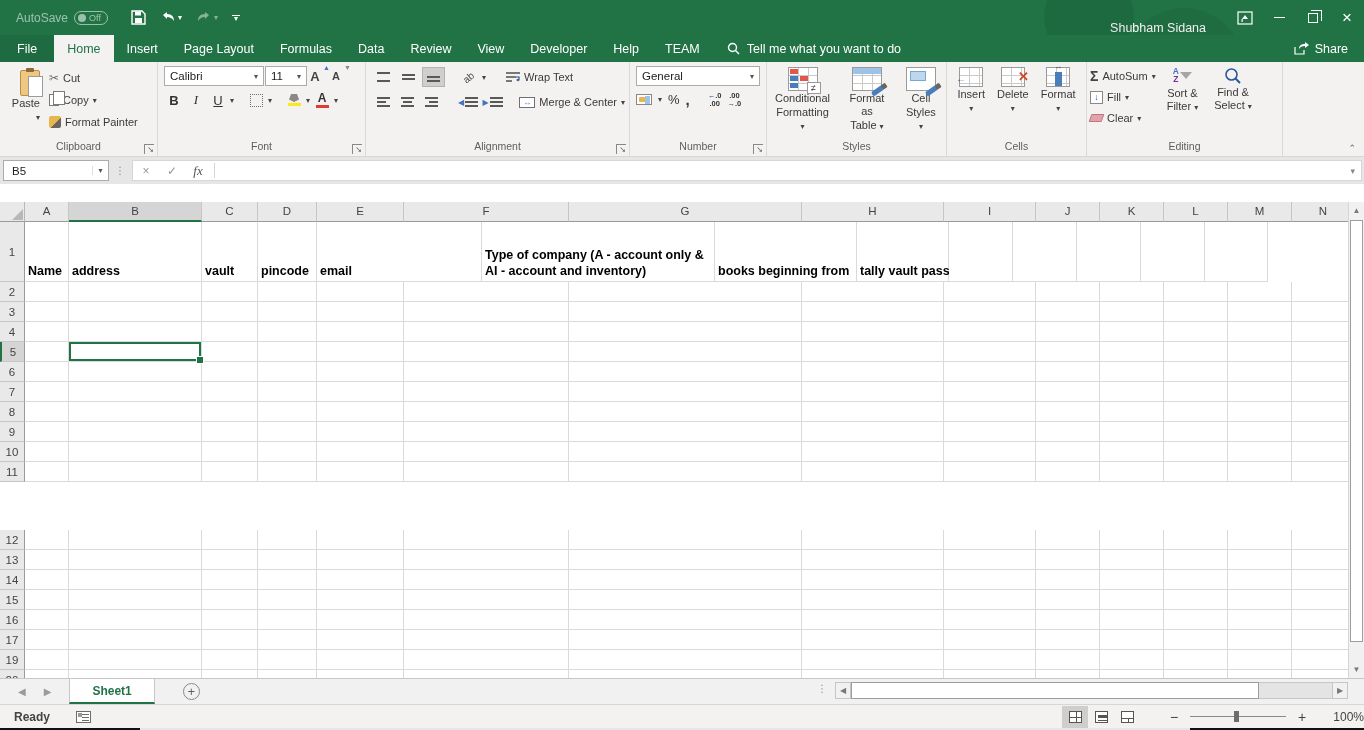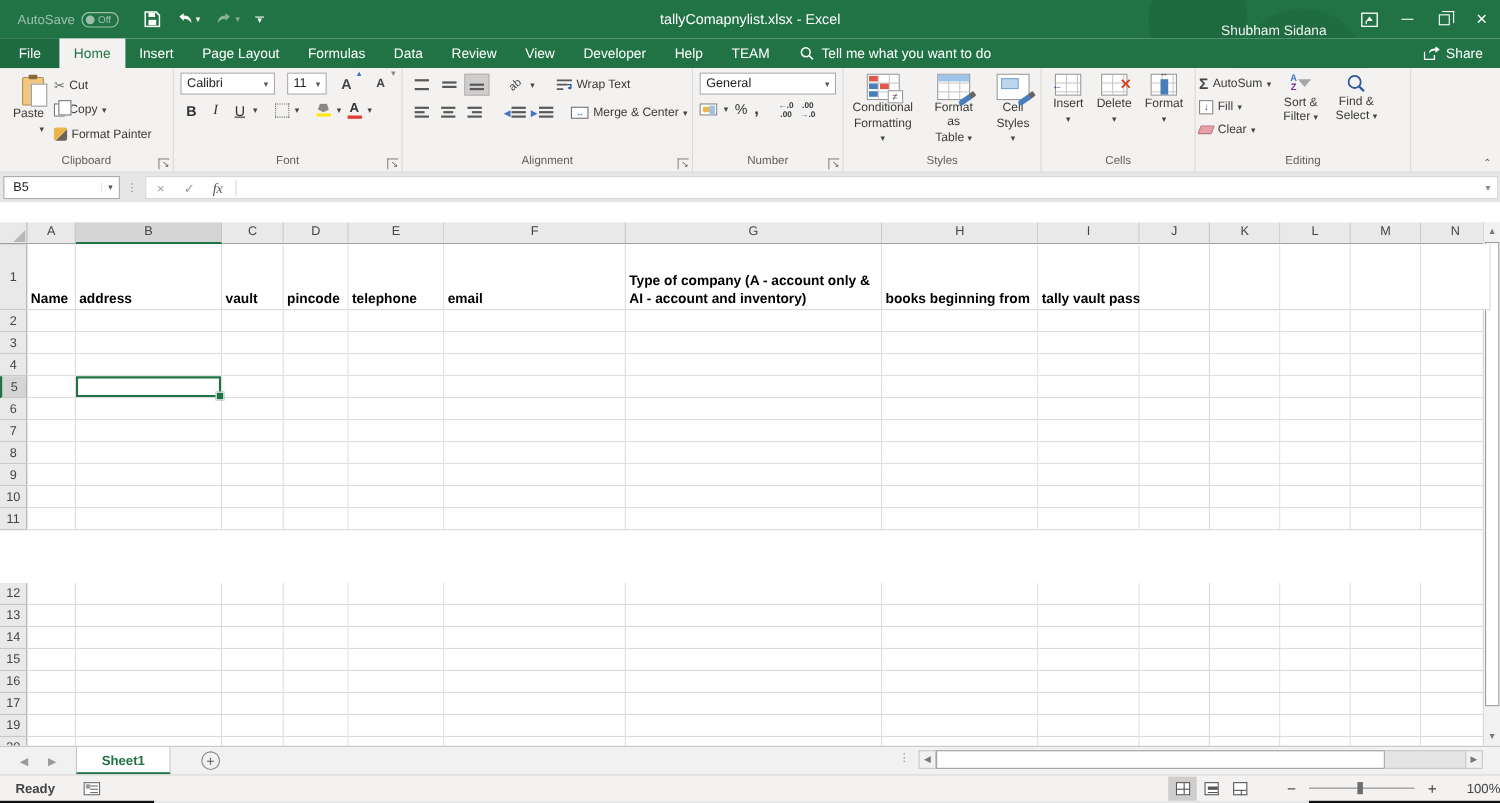--- a/index.html
+++ b/index.html
@@ -229,21 +229,20 @@
         </svg>
       <span class="caret-w">▾</span>
     </span>
     <span class="qat-btn">
       <span style="display:flex;flex-direction:column;align-items:center;line-height:5px;">
         <span style="width:8px;height:1px;background:#fff;display:block;"></span>
         <span class="caret-w" style="margin:0;">▾</span>
       </span>
     </span>
   </div>
-  <div id="doc-title">tallyComapnylist.xlsx  -  Excel</div>
   <div class="tb-right">
     <span class="user-name">Shubham Sidana</span>
     <span class="tb-btn">
       <svg width="16" height="14" viewBox="0 0 16 14">
           <rect x="1" y="1" width="14" height="12" fill="none" stroke="#fff" stroke-width="1.2"></rect>
           <path d="M8 4 L11 8 L5 8 Z" fill="#fff"></path>
           <rect x="4.5" y="8" width="1.2" height="3" fill="#fff"></rect>
         </svg>
     </span>
     <span class="tb-btn">
@@ -308,21 +307,21 @@
           <span>Format Painter</span>
         </div>
       </div>
     </div>
     <div class="glabel">Clipboard</div>
     <span class="launcher">↘</span>
   </div>
 
   <div class="rgroup" style="width:208px;">
     <div style="display:flex;flex-direction:column;flex:1;padding:4px 6px 0 6px;gap:4px;">
-      <div style="display:flex;gap:11px;align-items:flex-start;">
+      <div style="display:flex;gap:1px;align-items:flex-start;">
         <span class="combo" style="width:100px;">
           <span class="cv">Calibri</span>
           <span class="ca">▾</span>
         </span>
         <span class="combo" style="width:42px;">
           <span class="cv">11</span>
           <span class="ca">▾</span>
         </span>
         <span class="fbtn grow-a">
             <span>A</span>
@@ -620,21 +619,20 @@
       <div class="colh" style="width: 64px;">L</div>
       <div class="colh" style="width: 64px;">M</div>
       <div class="colh" style="width: 63px;">N</div>
     </div>
     <div class="grow" style="height: 60px;">
       <div class="rowh">1</div>
       <div class="cell r1" style="width: 44px;">Name</div>
       <div class="cell r1" style="width: 133px;">address</div>
       <div class="cell r1" style="width: 56px;">vault</div>
       <div class="cell r1" style="width: 59px;">pincode</div>
-      <div class="cell r1" style="width: 87px;">telephone</div>
       <div class="cell r1" style="width: 165px;">email</div>
       <div class="cell r1 wrap" style="width: 233px;">Type of company (A - account only &amp; AI - account and inventory)</div>
       <div class="cell r1" style="width: 142px;">books beginning from</div>
       <div class="cell r1" style="width: 92px;">tally vault pass</div>
       <div class="cell r1" style="width: 64px;"></div>
       <div class="cell r1" style="width: 64px;"></div>
       <div class="cell r1" style="width: 64px;"></div>
       <div class="cell r1" style="width: 64px;"></div>
       <div class="cell r1" style="width: 63px;"></div>
     </div>

